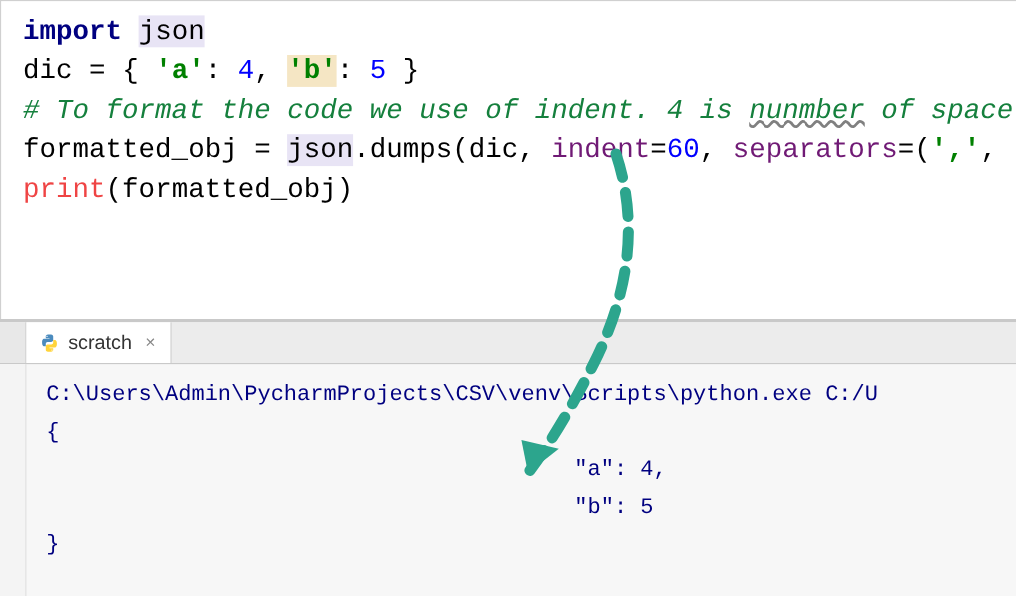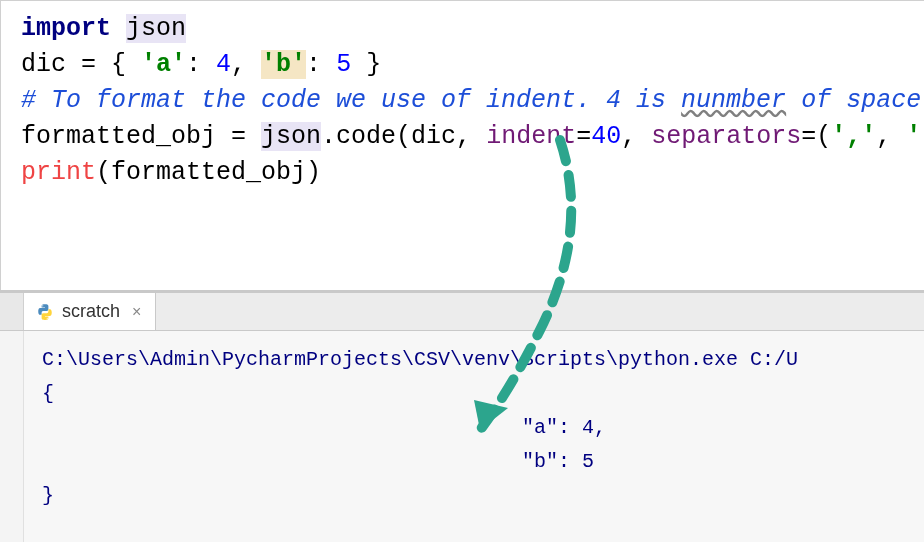--- a/index.html
+++ b/index.html
@@ -21,21 +21,21 @@
     }
     .code-line {
       font-size: 25px;
       line-height: 36px;
       white-space: pre;
       color: #000;
     }
     .kw { color: #000080; font-weight: bold; }
     .str { color: #008000; font-weight: bold; }
     .num { color: #0000ff; }
-    .comment { color: #1d4ed8; font-style: italic; }
+    .comment { color: #15803d; font-style: italic; }
     .underline-wavy {
       text-decoration: underline wavy #808080;
       text-underline-offset: 2px;
     }
     .builtin { color: #ef4444; }
     .param { color: #701a75; }
     .hl-json { background: #e8e4f5; }
     .hl-b { background: #f5e6c4; }
     .output-panel {
       border-top: 3px solid #c9c9c9;
@@ -105,21 +105,21 @@
       z-index: 10;
     }
   </style>
 </head>
 <body>
 
 <div class="editor-area">
   <div class="code-line"><span class="kw">import</span><span> </span><span class="hl-json">json</span></div>
   <div class="code-line"><span>dic</span><span> = { </span><span class="str">'a'</span><span>: </span><span class="num">4</span><span>, </span><span class="str hl-b">'b'</span><span>: </span><span class="num">5</span><span> }</span></div>
   <div class="code-line comment"><span># To format the code we use of indent. 4 is </span><span class="underline-wavy">nunmber</span><span> of space</span></div>
-  <div class="code-line"><span>formatted_obj</span><span> = </span><span class="hl-json">json</span><span>.</span><span>code</span><span>(dic, </span><span class="param">indent</span><span>=</span><span class="num">40</span><span>, </span><span class="param">separators</span><span>=(</span><span class="str">','</span><span>, </span><span class="str">': '</span><span>)</span></div>
+  <div class="code-line"><span>formatted_obj</span><span> = </span><span class="hl-json">json</span><span>.</span><span>dumps</span><span>(dic, </span><span class="param">indent</span><span>=</span><span class="num">60</span><span>, </span><span class="param">separators</span><span>=(</span><span class="str">','</span><span>, </span><span class="str">': '</span><span>)</span></div>
   <div class="code-line"><span class="builtin">print</span><span>(formatted_obj)</span></div>
 </div>
 
 <div class="output-panel">
   <div class="tab-bar">
     <div class="tab-gutter"></div>
     <div class="tab">
       <span class="py-icon">
         <svg viewBox="0 0 32 32" width="18" height="18">
           <path fill="#4B8BBE" d="M15 2c-5 0-5 3-5 3v3h6v1H7s-3 0-3 6 3 6 3 6h3v-4s0-3 3-3h6s3 0 3-3V5s0-3-5-3h-2zm-3 2a1 1 0 110 2 1 1 0 010-2z"></path>

